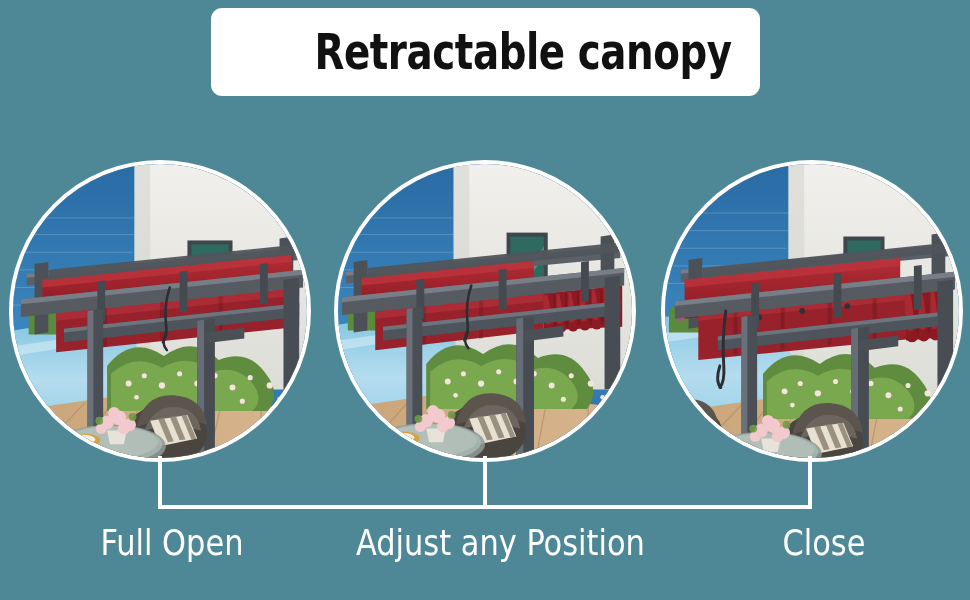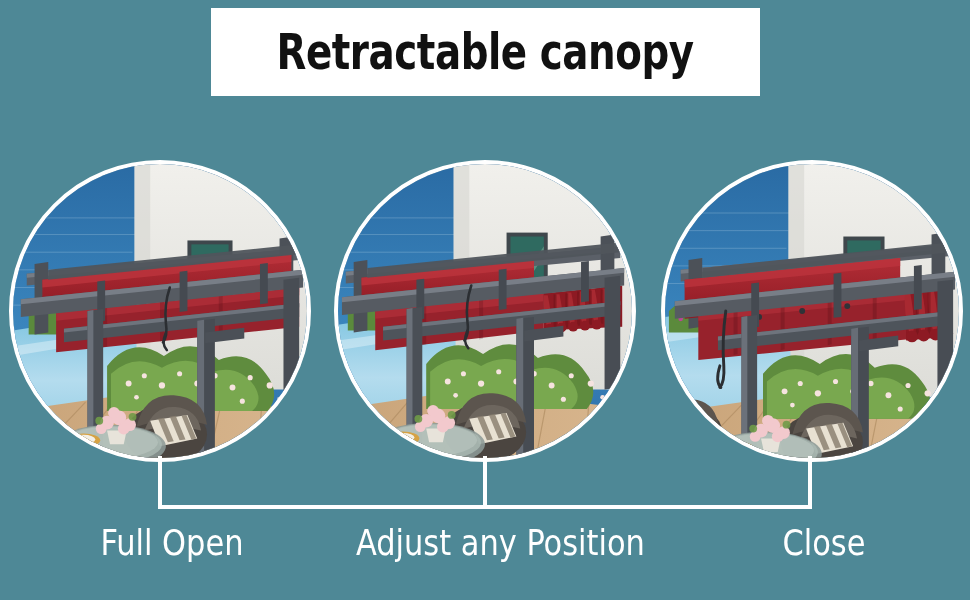--- a/index.html
+++ b/index.html
@@ -17,21 +17,22 @@
   }
 
   
   #title-banner {
     position:absolute;
     left:211px; top:8px;
     width:549px; height:88px;
     background:#ffffff;
     display:flex;
     align-items:center;
-    justify-content:center;
+    justify-content:flex-end;
+    border-radius:11px;
   }
   #title-text {
     font-family:"Liberation Sans Narrow","DejaVu Sans Condensed","Liberation Sans", sans-serif;
     font-size:49px;
     font-weight:700;
     color:#111111;
     letter-spacing:-0.5px;
     transform:scaleX(0.88);
     transform-origin:center;
     white-space:nowrap;

